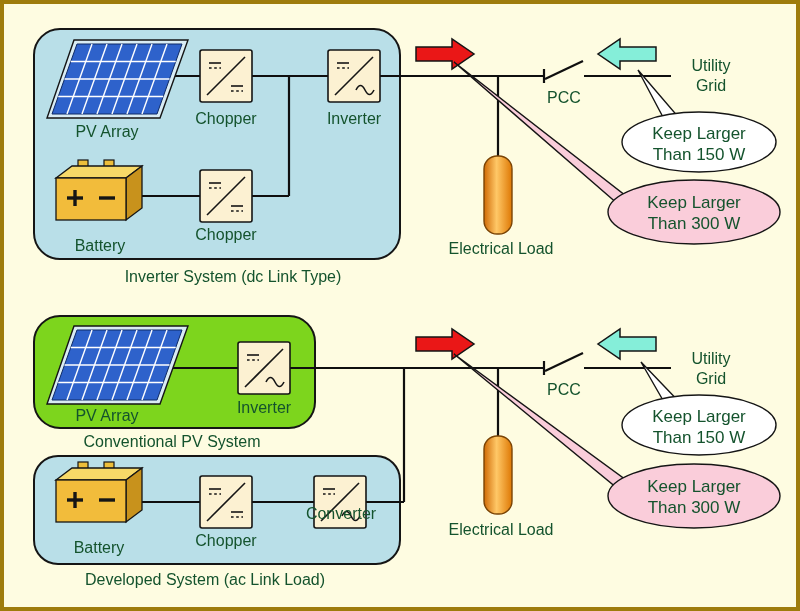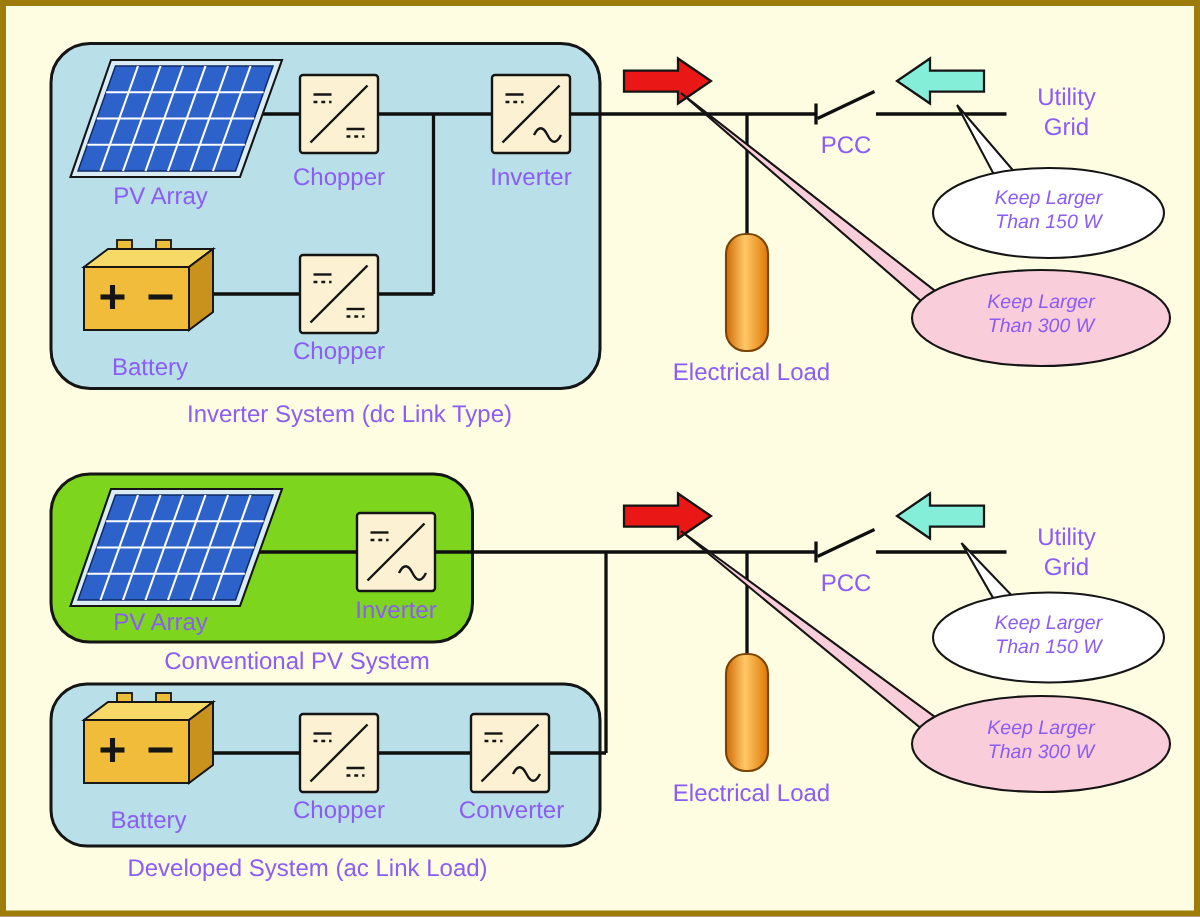--- a/index.html
+++ b/index.html
@@ -5,22 +5,22 @@
   *{box-sizing:border-box}
   body{margin:0;background:#9a9a9a;}
   #canvas{position:relative;width:800px;height:611px;margin:0 auto;
     background:var(--bg,#FEFCE1);
     border:4px solid var(--frame,#9E7C0C);
     outline:1px solid #64500a;
     overflow:hidden;
     font-family:"Liberation Sans",sans-serif;}
   #gfx{position:absolute;left:0;top:0;}
   .lbl{position:absolute;transform:translateX(-50%);white-space:nowrap;
-    font-size:16px;line-height:1.22;color:#8b5cf6;text-align:center;}
-  .lbl.small{font-size:13px;font-style:italic;}
+    font-size:16px;line-height:1.22;color:#14532d;text-align:center;}
+  .lbl.small{font-size:17px;}
   .lbl span{display:block;}
   
   .sysbox-blue{fill:var(--box-blue,#B9DFE8);stroke:#151515;stroke-width:2;}
   .sysbox-green{fill:var(--box-green,#7DD51D);stroke:#151515;stroke-width:2;}
   .wire{stroke:#0f0f0f;stroke-width:2.2;fill:none;}
   .panel-frame{fill:#D9ECF4;stroke:#151515;stroke-width:1.4;}
   .panel-blue{fill:var(--panel-blue,#2E62CB);stroke:#0f2a66;stroke-width:1;}
   .panel-grid line{stroke:#ffffff;stroke-width:1.4;}
   .pe-box{fill:var(--component-cream,#FCF1D2);stroke:#151515;stroke-width:1.6;}
   .pe-ln{stroke:#151515;stroke-width:1.6;fill:none;}
@@ -175,35 +175,35 @@
     <span>Than 150 W</span>
   </div>
   <div class="lbl small" style="left:690px;top:189px">
     <span>Keep Larger</span>
     <span>Than 300 W</span>
   </div>
 
 
   <div class="lbl" style="left:103px;top:402px">PV Array</div>
   <div class="lbl" style="left:260px;top:394px">Inverter</div>
-  <div class="lbl" style="left:194px;top:428px">Conventional PV System</div>
+  <div class="lbl" style="left:168px;top:428px">Conventional PV System</div>
 
   <div class="lbl" style="left:497px;top:516px">Electrical Load</div>
   <div class="lbl" style="left:560px;top:376px">PCC</div>
   <div class="lbl" style="left:707px;top:345px">
     <span>Utility</span>
     <span>Grid</span>
   </div>
   <div class="lbl small" style="left:695px;top:403px">
     <span>Keep Larger</span>
     <span>Than 150 W</span>
   </div>
   <div class="lbl small" style="left:690px;top:473px">
     <span>Keep Larger</span>
     <span>Than 300 W</span>
   </div>
 
   <div class="lbl" style="left:95px;top:534px">Battery</div>
   <div class="lbl" style="left:222px;top:527px">Chopper</div>
-  <div class="lbl" style="left:337px;top:527px">Converter</div>
+  <div class="lbl" style="left:337px;top:500px">Converter</div>
   <div class="lbl" style="left:201px;top:566px">Developed System (ac Link Load)</div>
 
 </div>
 
 </body></html>

